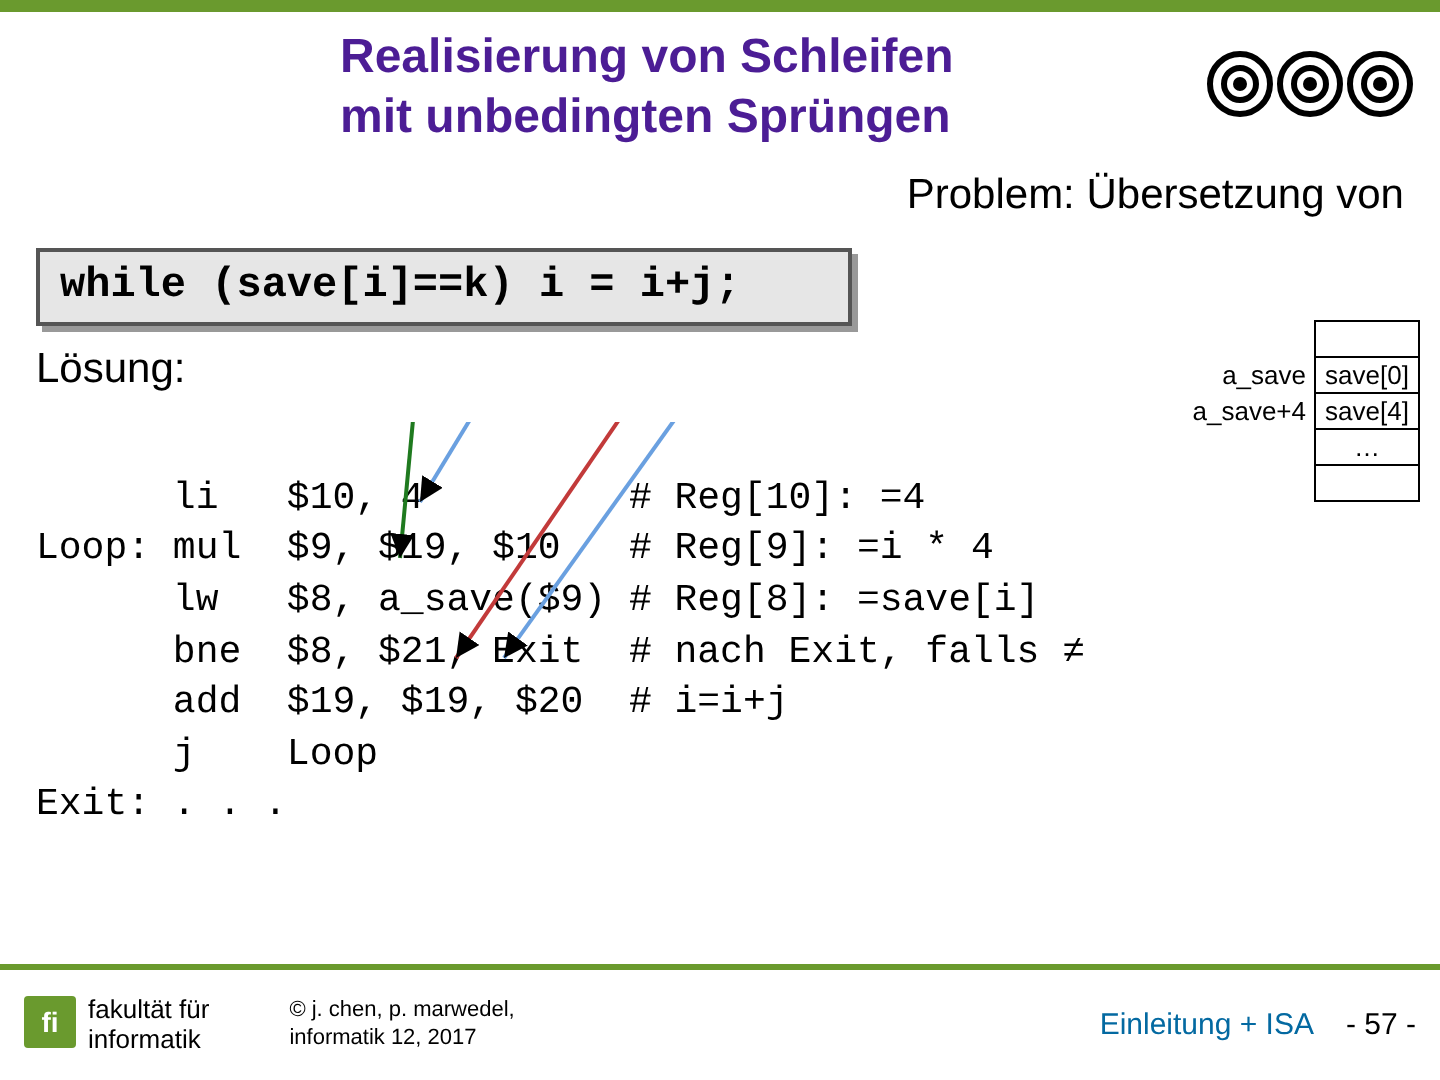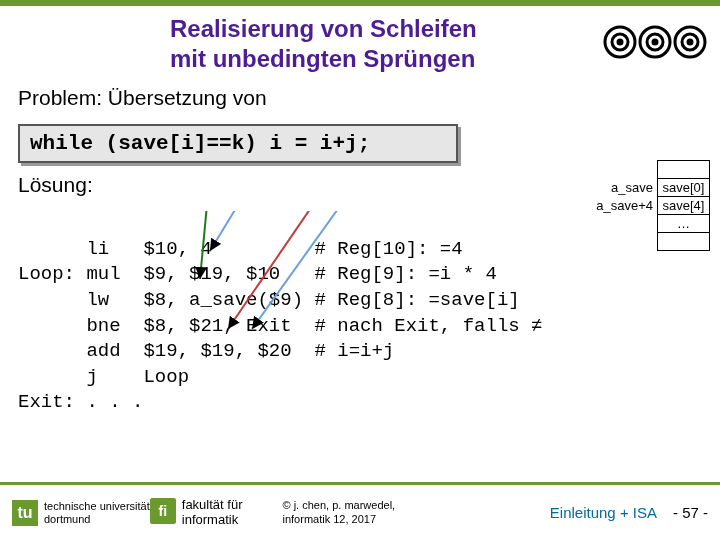--- a/index.html
+++ b/index.html
@@ -2,22 +2,22 @@
 <html><head>
 <meta charset="utf-8">
 <style>
   * { margin: 0; padding: 0; box-sizing: border-box; }
   body { width: 720px; height: 540px; font-family: Arial, sans-serif; background: #fff; position: relative; }
   .topbar { height: 6px; background: #6a9a2e; }
   .header { padding: 8px 0 12px 170px; position: relative; }
   .title-line { font-size: 24px; font-weight: bold; color: #4c1d95; line-height: 1.25; }
   .swirls { position: absolute; right: 10px; top: 6px; }
   .content { padding: 0 18px; }
-  .problem { font-size: 21px; margin-bottom: 14px; }
-  .code-box { border: 2px solid #555; background: #e6e6e6; box-shadow: 3px 3px 0 #999; padding: 6px 10px; font-family: "Courier New", monospace; font-size: 21px; font-weight: bold; width: 440px; margin-bottom: 10px; }
+  .problem { font-size: 21px; margin-bottom: 14px; text-align: right; }
+  .code-box { border: 2px solid #555; background: #e6e6e6; box-shadow: 3px 3px 0 #999; padding: 6px 10px; font-family: "Courier New", monospace; font-size: 21px; font-weight: bold; width: 408px; margin-bottom: 10px; }
   .mem-table { position: absolute; right: 10px; top: 160px; border-collapse: collapse; font-size: 13px; }
   .mem-table td { border: 1px solid #000; padding: 1px 4px; text-align: center; height: 18px; }
   .mem-table td.nb { border: none; text-align: right; }
   .mem-table td.empty { width: 52px; }
   .loesung { font-size: 21px; margin: 6px 0 14px; }
   .asm { font-family: "Courier New", monospace; font-size: 19px; line-height: 1.35; white-space: pre; position: relative; }
   .arrows { position: absolute; left: 0; top: 0; pointer-events: none; }
   .footer { position: absolute; bottom: 0; left: 0; right: 0; height: 58px; border-top: 3px solid #6a9a2e; display: flex; align-items: center; padding: 0 12px; background: #fff; }
   .tu-logo { display: flex; align-items: center; gap: 6px; }
   .tu-sq { width: 26px; height: 26px; background: #6a9a2e; color: #fff; display: flex; align-items: center; justify-content: center; font-size: 16px; font-weight: bold; }
@@ -99,27 +99,20 @@
       </defs>
       <line x1="195" y1="-70" x2="182" y2="68" stroke="#1f7a1f" stroke-width="2" marker-end="url(#ah)" color="#1f7a1f"></line>
       <line x1="260" y1="-72" x2="192" y2="40" stroke="#6aa0e0" stroke-width="2" marker-end="url(#ah)" color="#6aa0e0"></line>
       <line x1="340" y1="-72" x2="210" y2="118" stroke="#c23a3a" stroke-width="2" marker-end="url(#ah)" color="#c23a3a"></line>
       <line x1="370" y1="-72" x2="234" y2="118" stroke="#6aa0e0" stroke-width="2" marker-end="url(#ah)" color="#6aa0e0"></line>
     </svg>
   </div>
 </div>
 
 <div class="footer">
-  <div class="tu-logo">
-    <div class="tu-sq">tu</div>
-    <div class="tu-txt">
-      <div>technische universität</div>
-      <div>dortmund</div>
-    </div>
-  </div>
   <div class="fi-logo">
     <div class="fi-sq">fi</div>
     <div class="fi-txt">
       <div>fakultät für</div>
       <div>informatik</div>
     </div>
   </div>
   <div class="copy">
     <div>© j. chen, p. marwedel,</div>
     <div>informatik 12, 2017</div>

